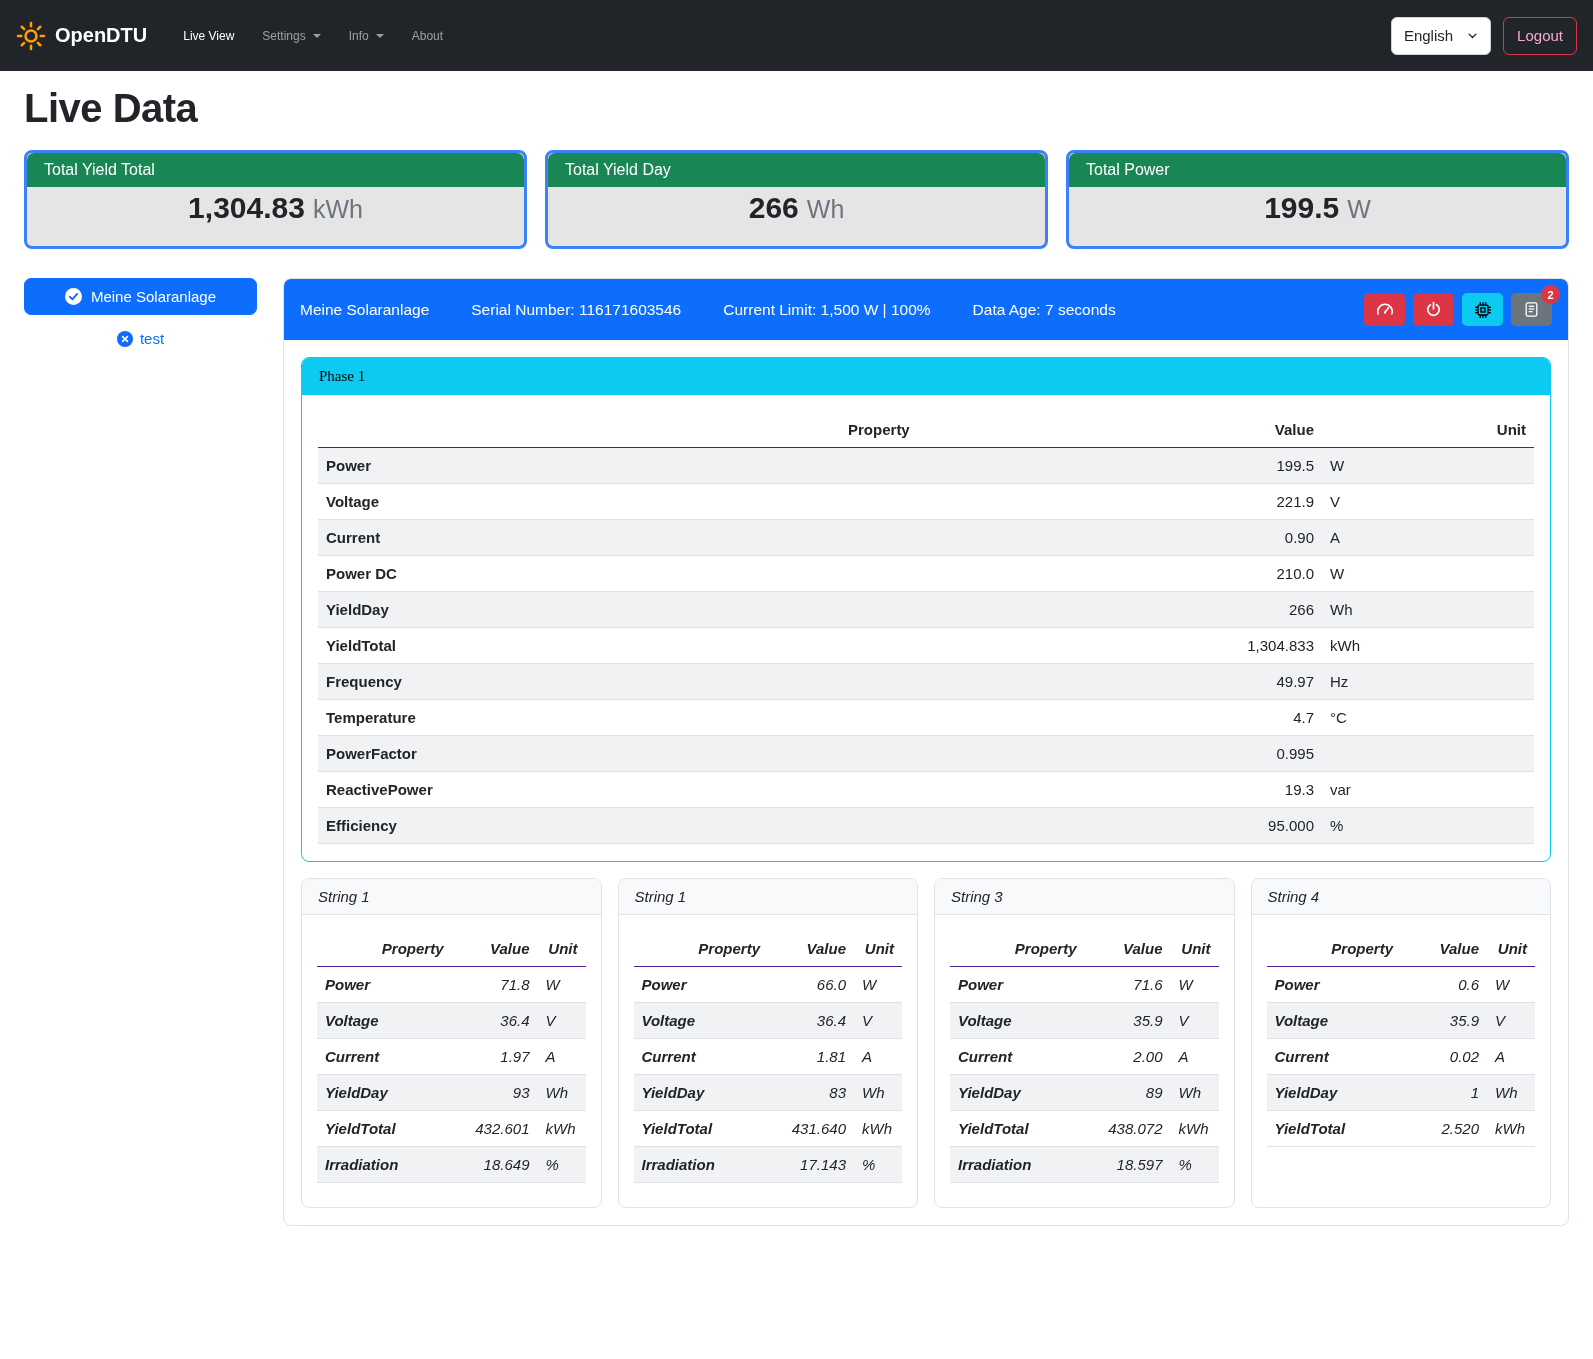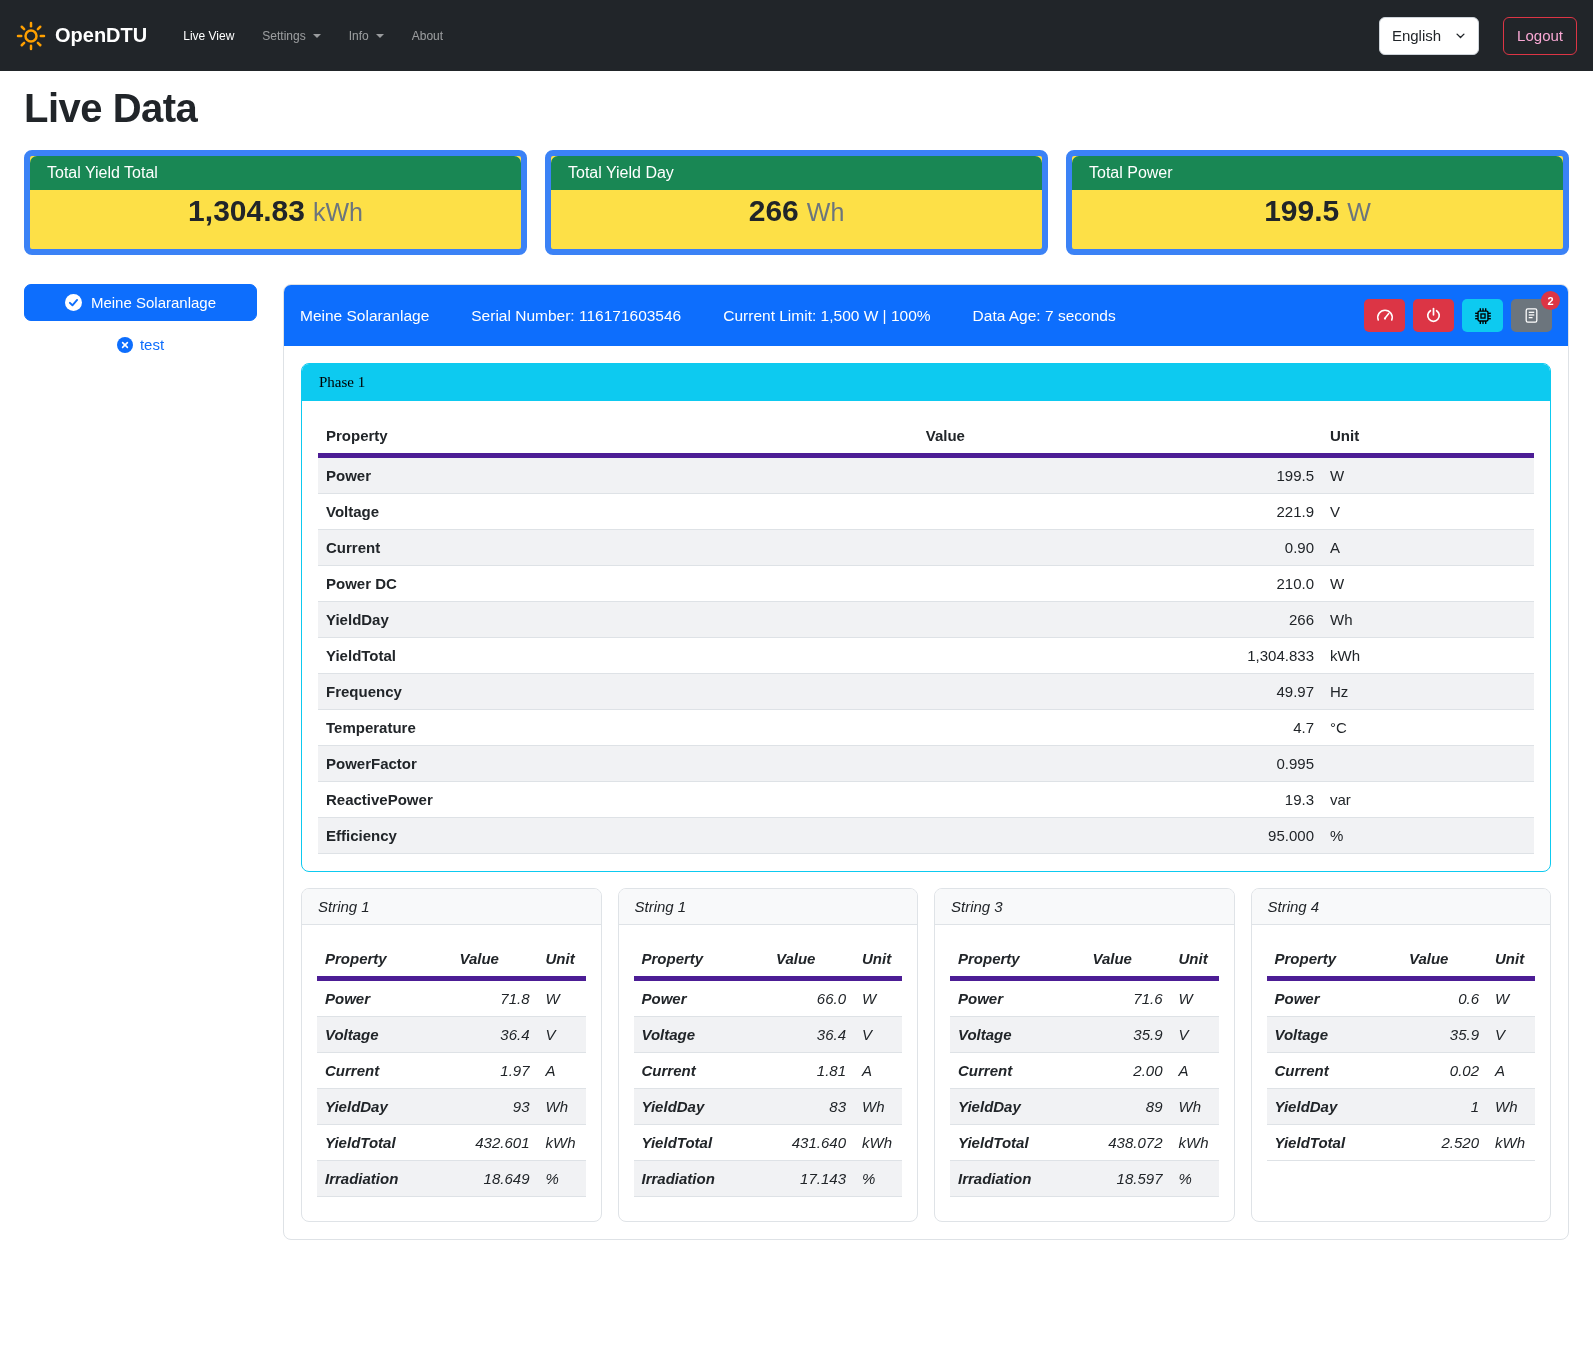--- a/index.html
+++ b/index.html
@@ -12,29 +12,29 @@
   
   .navbar {
     height: 71px; background: #212529; display: flex; align-items: center;
     padding: 0 16px; justify-content: space-between;
   }
   .nav-left { display: flex; align-items: center; }
   .brand { display:flex; align-items:center; gap:9px; color:#fff; font-size:20px; font-weight:700; text-decoration:none; margin-right:22px; cursor:pointer; }
   .nav-link { color: rgba(255,255,255,.55); padding: 8px 14px; font-size:12px; text-decoration:none; cursor:pointer; display:flex; align-items:center; }
   .nav-link.active { color:#fff; }
   .caret { display:inline-block; width:0; height:0; border:4px solid transparent; border-top-color: currentColor; margin-left:7px; margin-top:4px; }
-  .nav-right { display:flex; align-items:center; gap:24px;justify-content:space-between; }
+  .nav-right { display:flex; align-items:center; gap:12px;justify-content:space-between; }
   .lang-select { background:#fff; color:#212529; border:1px solid #ced4da; border-radius:6px; height:38px; padding:0 12px; display:flex; align-items:center; gap:14px; font-size:15px; cursor:pointer; }
   .logout-btn { background:transparent; color:#f9a8d4; border:1px solid #dc3545; border-radius:6px; height:38px; padding:0 13px; font-size:15px; font-family:inherit; cursor:pointer; }
   
   .container { padding: 0 24px 24px 24px; }
   h1.page-title { font-size: 40px; font-weight: 600; margin: 15px 0 19px 0; letter-spacing:-.5px; }
   
   .summary-grid { display:grid; grid-template-columns: repeat(3, 1fr); gap: 18px; }
-  .card { border:6px solid #3b82f6; border-radius: 8px; background:#fde047; overflow:visible; }
+  .card { border:3px solid #3b82f6; border-radius: 8px; background:#e5e5e5; overflow:visible; }
   .card-header-success { background:#198754; color:#fff; font-size:16px; padding: 8px 17px; border-radius: 7px 7px 0 0; }
   .summary-body { padding: 4px 16px 21px 16px; text-align:center; }
   .summary-value { font-size: 30px; font-weight: 600; color:#212529; }
   .summary-unit { font-size: 25px; color:#6c757d; margin-left: 8px; }
   
   .lower { display:flex; gap: 26px; margin-top: 29px; align-items: flex-start; }
   .sidebar { width: 233px; flex: 0 0 233px; }
   .inverter-btn { width:100%; background:#0d6efd; border:1px solid #0d6efd; color:#fff; border-radius:7px; height:37px; display:flex; align-items:center; justify-content:center; gap:9px; font-size:15px; font-family:inherit; cursor:pointer; }
   .test-link { margin-top:15px; display:flex; align-items:center; justify-content:center; gap:7px; color:#0d6efd; font-size:15px; text-decoration:none; cursor:pointer; }
   
@@ -52,21 +52,21 @@
   .phase-header { background:#0dcaf0; color:#000; padding: 10px 17px; font-size:15px; border-radius:7px 7px 0 0;font-family:Liberation Serif, serif; }
   .phase-body { padding: 17px 16px; }
   
   .strings-grid { display:grid; grid-template-columns: repeat(4, 1fr); gap:16px; margin-top:16px;font-style:italic; }
   .string-card { border:1px solid #dfe3e7; border-radius:8px; display:flex; flex-direction:column; }
   .string-header { background:#f8f9fa; border-bottom:1px solid #dfe3e7; padding:9px 16px; font-size:15px; border-radius:7px 7px 0 0; }
   .string-body { padding: 16px 15px 24px 15px; }
   
   table.data-table { width:100%; border-collapse: collapse; font-size:15px; }
   .data-table th, .data-table td { padding: 9px 8px; vertical-align: middle; }
-  .data-table thead th { border-bottom: 5px solid #4c1d95; text-align:left;margin-left:20px; }
+  .data-table thead th { border-bottom: 1px solid #4c1d95; text-align:right;margin-left:20px; }
   .data-table tbody tr { border-bottom: 1px solid #dee2e6; }
   .col-prop { font-weight: 700; text-align:left; }
   .col-val { text-align: right; }
   .col-unit { text-align: left; }
   .phase-table .col-unit { width: 212px; }
   .string-table .col-unit { width: 48px; }
   .string-table .col-val { width: 86px; }
   .stripe-odd tbody tr:nth-child(odd) { background: #f1f2f4; }
   .stripe-even tbody tr:nth-child(even) { background: #f1f2f4; }
   svg { display:block; }

